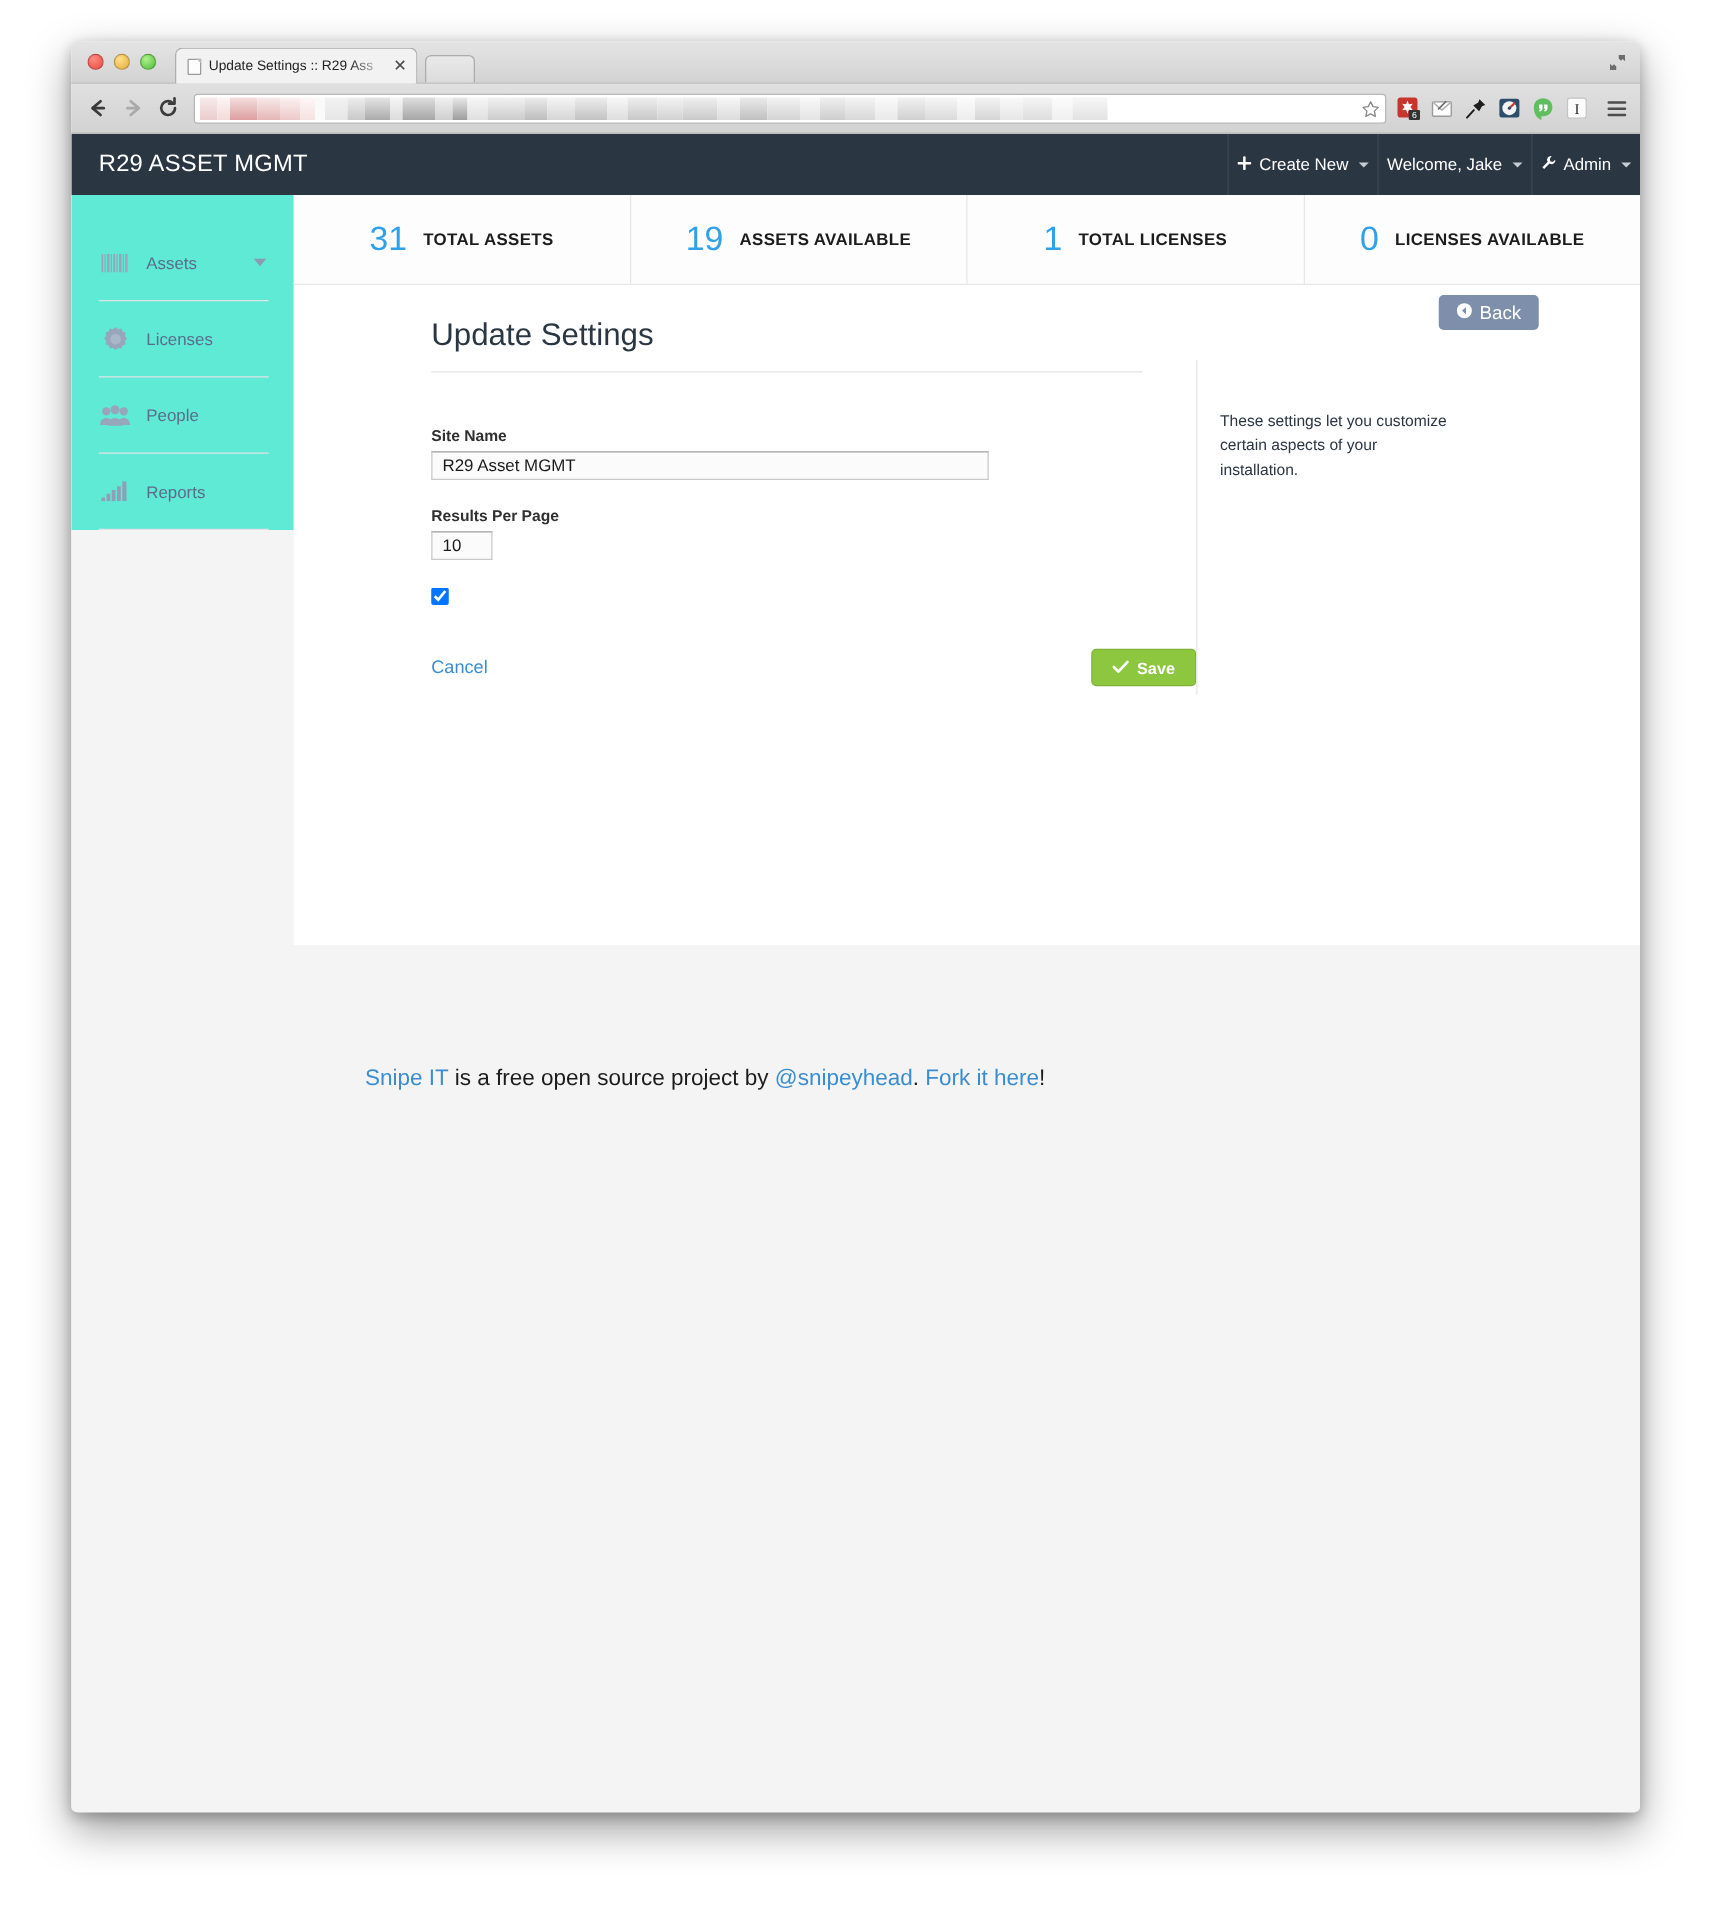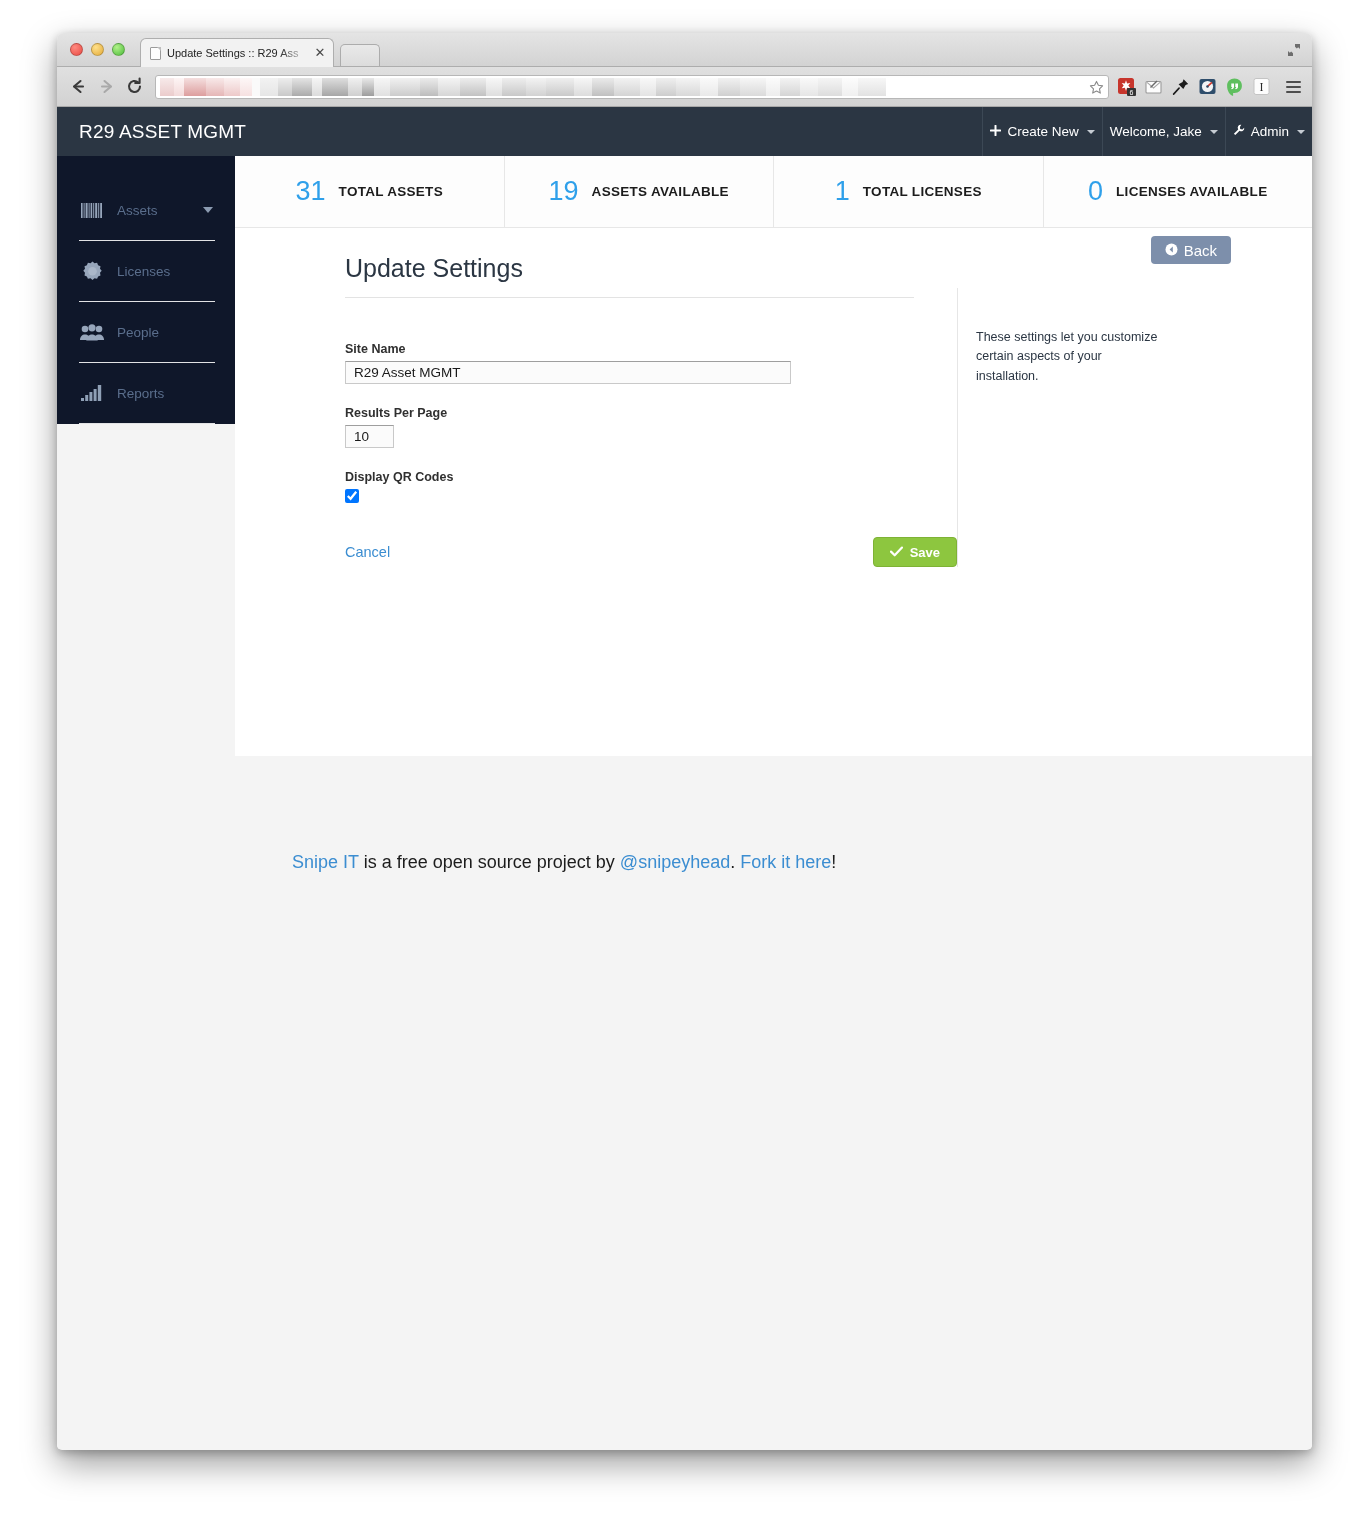--- a/index.html
+++ b/index.html
@@ -149,21 +149,21 @@
   .caret {
     width: 0; height: 0; margin-left: 2px;
     border-left: 4px solid transparent; border-right: 4px solid transparent;
     border-top: 4px solid #c6ccd3;
   }
 
   
   .page-body { display: flex; align-items: flex-start; }
   .sidebar {
     width: 178px; flex: none;
-    background: #0f172a;
+    background: #5eead4;
     padding-top: 24px;
   }
   .side-item {
     display: flex; align-items: center;
     height: 61px; margin: 0 20px 0 22px;
     border-bottom: 1px solid #e2e3e5;
     color: #5a6e8c; font-size: 13.5px; cursor: pointer;
   }
   .side-icon {
     width: 26px; flex: none; display: flex; align-items: center; justify-content: center;
@@ -563,21 +563,20 @@
                 <div class="field-label">Site Name</div>
                 <input id="site-name-input" class="text-input" type="text" value="R29 Asset MGMT" style="">
               </div>
 
               <div class="field-group">
                 <div class="field-label">Results Per Page</div>
                 <input id="results-per-page-input" class="text-input" type="text" value="10" style="">
               </div>
 
               <div class="check-row">
-                <div class="field-label">Display QR Codes</div>
                 <input id="qr-checkbox" class="checkbox" type="checkbox" checked="" style="">
               </div>
 
               <div class="actions">
                 <a class="cancel-link">Cancel</a>
                 <button class="save-btn">
                   <span>
                     <svg width="13" height="11" viewBox="0 0 13 11">
                         <path d="M1 5.6 L4.7 9.3 L12 1.6" fill="none" stroke="#ffffff" stroke-width="2.2" stroke-linecap="round" stroke-linejoin="round"></path>
                       </svg>

